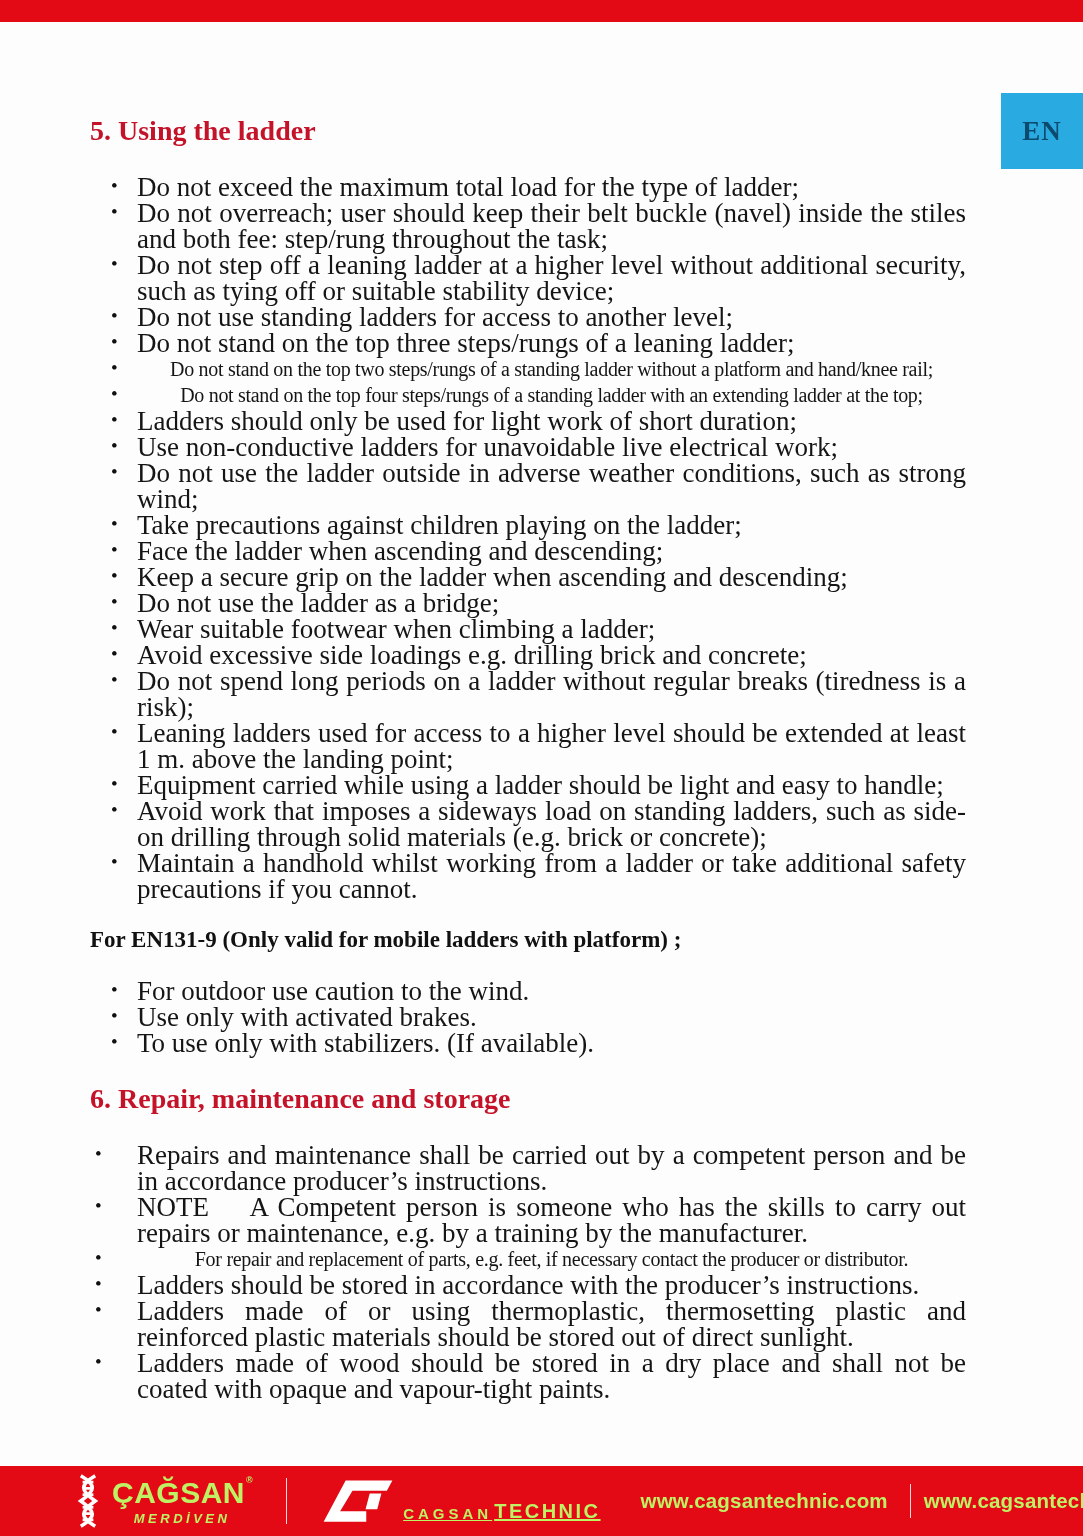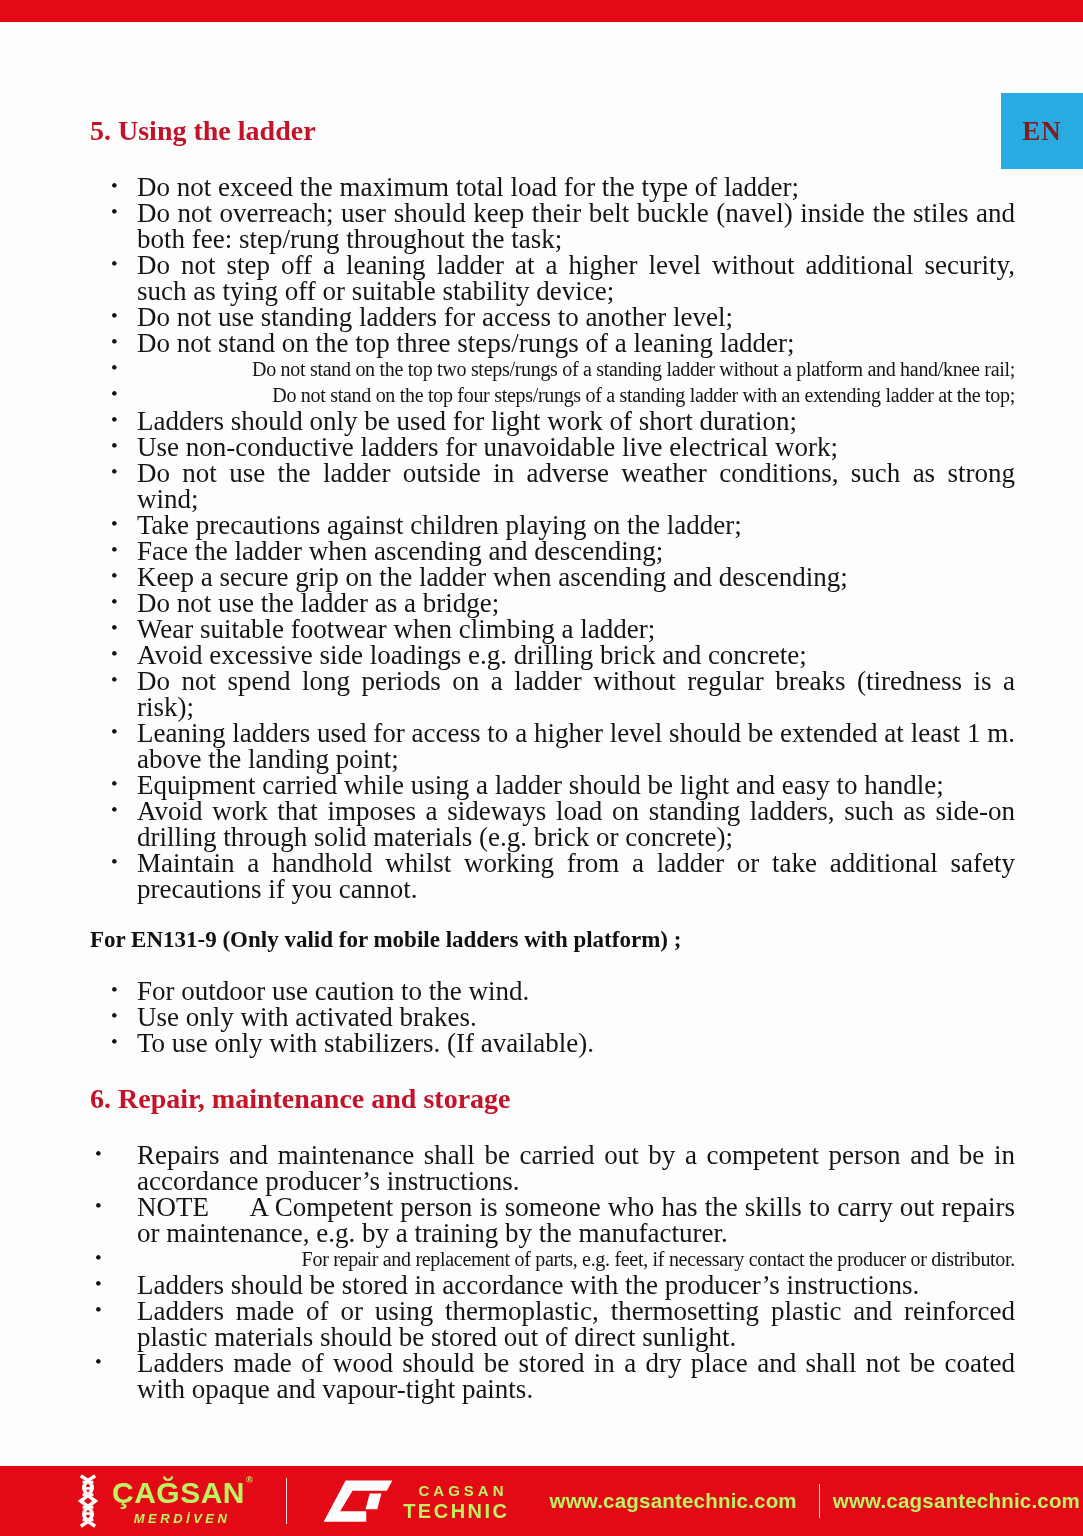--- a/index.html
+++ b/index.html
@@ -10,56 +10,56 @@
   }
   html,body{margin:0;padding:0;background:#ffffff;}
   .page{
     position:relative;width:1083px;height:1536px;background:#fdfdfd;
     font-family:"Liberation Serif","DejaVu Serif",serif;color:var(--ink);
     overflow:hidden;
   }
   .topbar{position:absolute;top:0;left:0;width:100%;height:22px;background:var(--bar-red);}
   .en-tab{
     position:absolute;left:1001px;top:93px;width:82px;height:76px;
-    background:var(--tab-blue);color:#7f1d1d;display:flex;align-items:center;justify-content:center;
+    background:var(--tab-blue);color:#0c4a6e;display:flex;align-items:center;justify-content:center;
     font-weight:bold;font-size:27px;letter-spacing:1px;
   }
-  .content{position:absolute;top:22px;left:0;right:0;padding:94px 68px 0 90px;}
+  .content{position:absolute;top:22px;left:0;right:0;padding:94px 117px 0 90px;}
   h1{margin:0;font-size:28px;line-height:30px;font-weight:bold;color:var(--heading-red);}
   h2{margin:24px 0 0 0;font-size:23px;line-height:28px;font-weight:bold;color:#111;}
   ul{list-style:none;padding:0;}
   ul.l5{margin:28px 0 0 19px;}
   ul.en131{margin:24px 0 0 19px;}
   ul.l6{margin:28px 0 0 3px;}
   li{
     position:relative;padding-left:28px;font-size:27px;line-height:26px;
     text-align:justify;
   }
   ul.l6 li{padding-left:44px;}
   li::before{
     content:"\2022";position:absolute;left:2px;top:-1px;font-size:19px;color:#111;
   }
-  li.tight{white-space:nowrap;font-size:20px;letter-spacing:-0.3px;text-align:right;}
+  li.tight{white-space:nowrap;font-size:20px;letter-spacing:-0.3px;text-align:center;}
   h1.s6{margin-top:28px;}
   
   .footer{
     position:absolute;left:0;bottom:0;width:100%;height:70px;background:var(--bar-red);
     display:flex;align-items:center;color:#bef264;
     font-family:"Liberation Sans","DejaVu Sans",sans-serif;
     box-sizing:border-box;padding:0 60px 0 72px;
   }
   .brand1{display:flex;align-items:center;gap:8px;}
   .brand1-text{display:flex;flex-direction:column;align-items:center;line-height:1;}
   .brand1-name{font-weight:bold;font-size:30px;letter-spacing:0.5px;position:relative;}
   .brand1-mark{font-size:9px;vertical-align:top;position:relative;top:-2px;left:1px;}
   .brand1-sub{font-style:italic;font-weight:bold;font-size:13px;letter-spacing:3.5px;margin-top:4px;}
   .fdiv{width:1px;height:46px;background:rgba(255,255,255,0.85);margin:0 0 0 34px;flex:none;}
   .fdiv.small{height:34px;margin:0 0 0 22px;}
   .brand2{display:flex;align-items:flex-end;gap:9px;margin-left:35px;}
-  .brand2-text{display:flex;flex-direction:column;line-height:1;padding-bottom:2px;}
+  .brand2-text{display:flex;line-height:1;padding-bottom:2px;text-decoration:underline;}
   .brand2-top{font-size:15px;font-weight:bold;letter-spacing:4px;align-self:flex-end;margin-right:2px;}
   .brand2-bottom{font-size:20px;font-weight:bold;letter-spacing:2.5px;margin-top:3px;}
   .f-url{font-weight:bold;font-size:20.5px;letter-spacing:0.2px;}
   .f-url.u1{margin-left:40px;}
   .f-url.u2{margin-left:13px;}
   svg{display:block;}
 </style>
 </head>
 <body>
 

